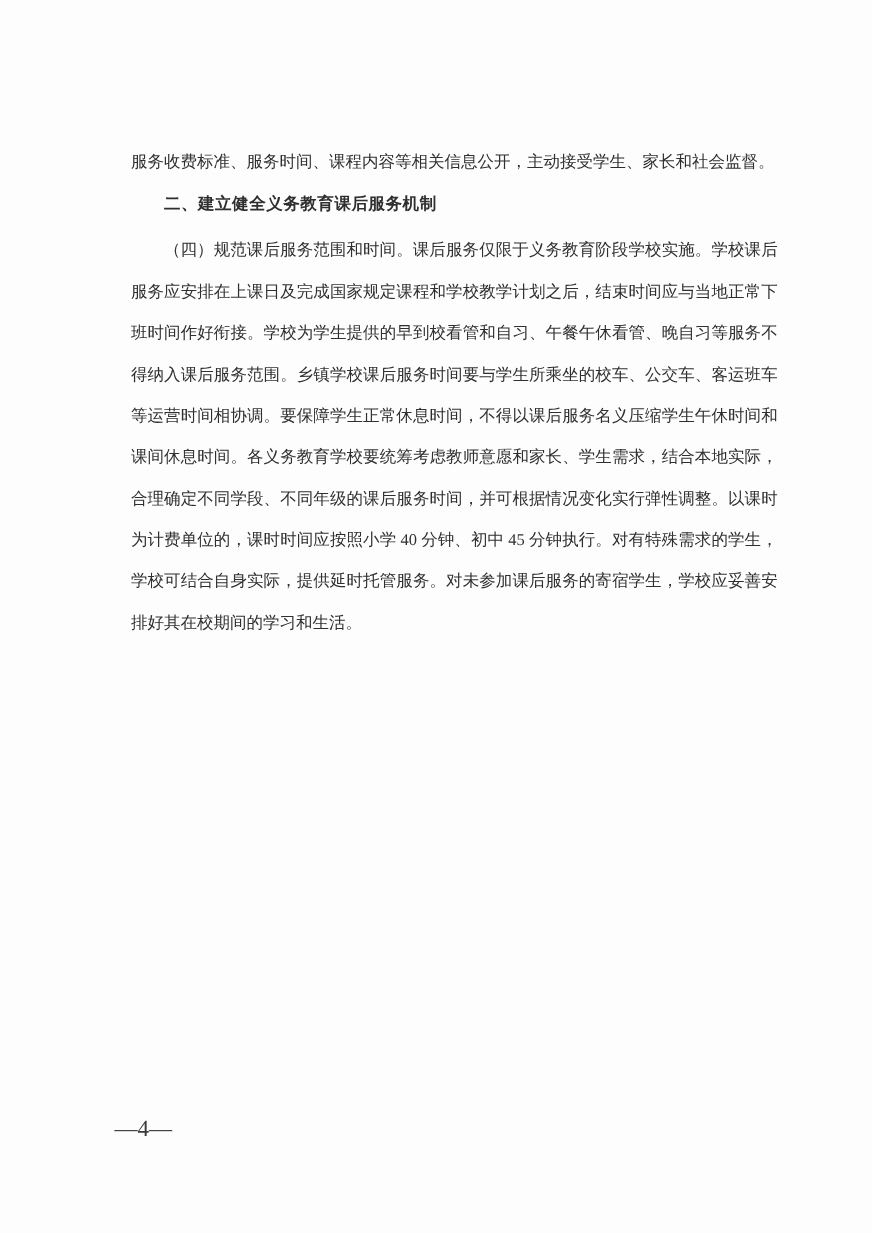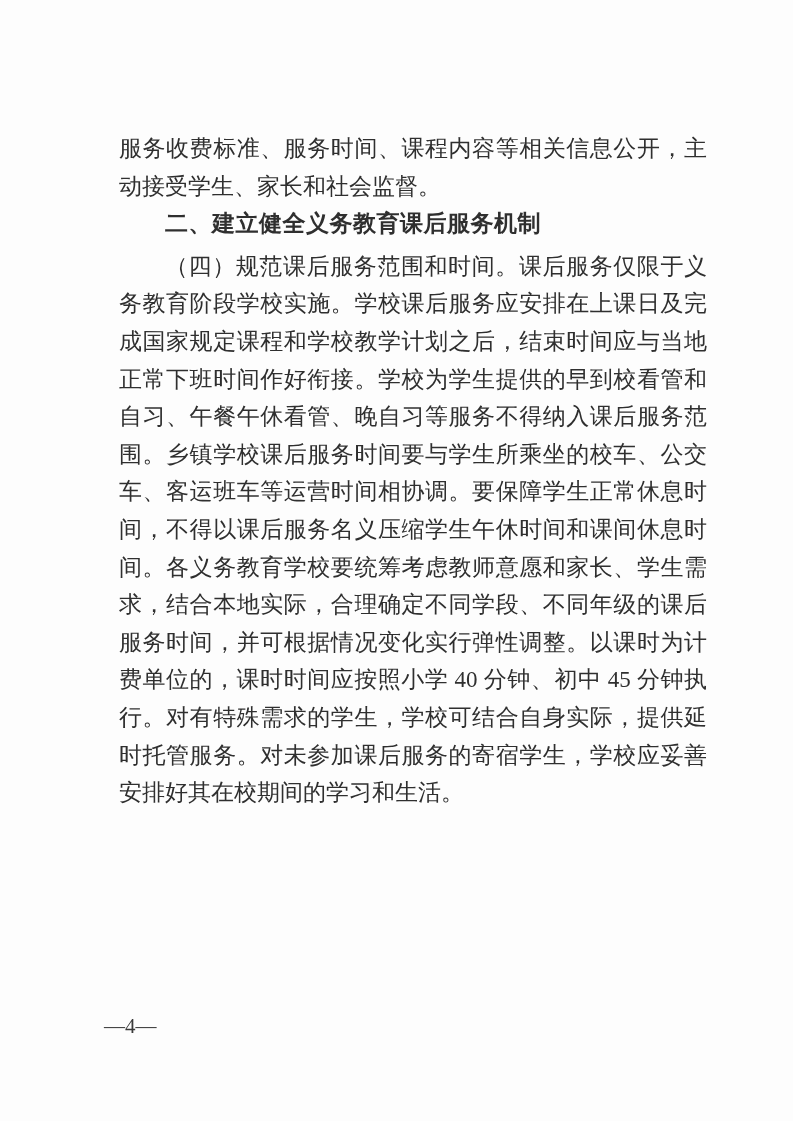--- a/index.html
+++ b/index.html
@@ -15,37 +15,37 @@
     background: #fdfdfd;
     overflow: hidden;
     font-family: "Liberation Serif", serif;
     color: #2f2f2f;
   }
   .text-block {
     position: absolute;
     left: 119px;
     top: 130px;
     width: 588px;
-    font-size: 23px;
+    font-size: 15px;
     line-height: 37.6px;
     text-align: justify;
     text-justify: inter-character;
     letter-spacing: 0px;
   }
   .text-block p {
     margin: 0;
     padding: 0;
   }
   .para-indent {
     text-indent: 2em;
   }
   .section-heading {
     text-indent: 2em;
     font-weight: 700;
-    font-family: Liberation Sans, sans-serif;
+    font-family: Liberation Mono, monospace;
     letter-spacing: 0.5px;
   }
   .para-four {
     margin-top: 5px !important;
   }
   .lead-phrase {
     
     font-style: normal;
   }
   .page-number {

